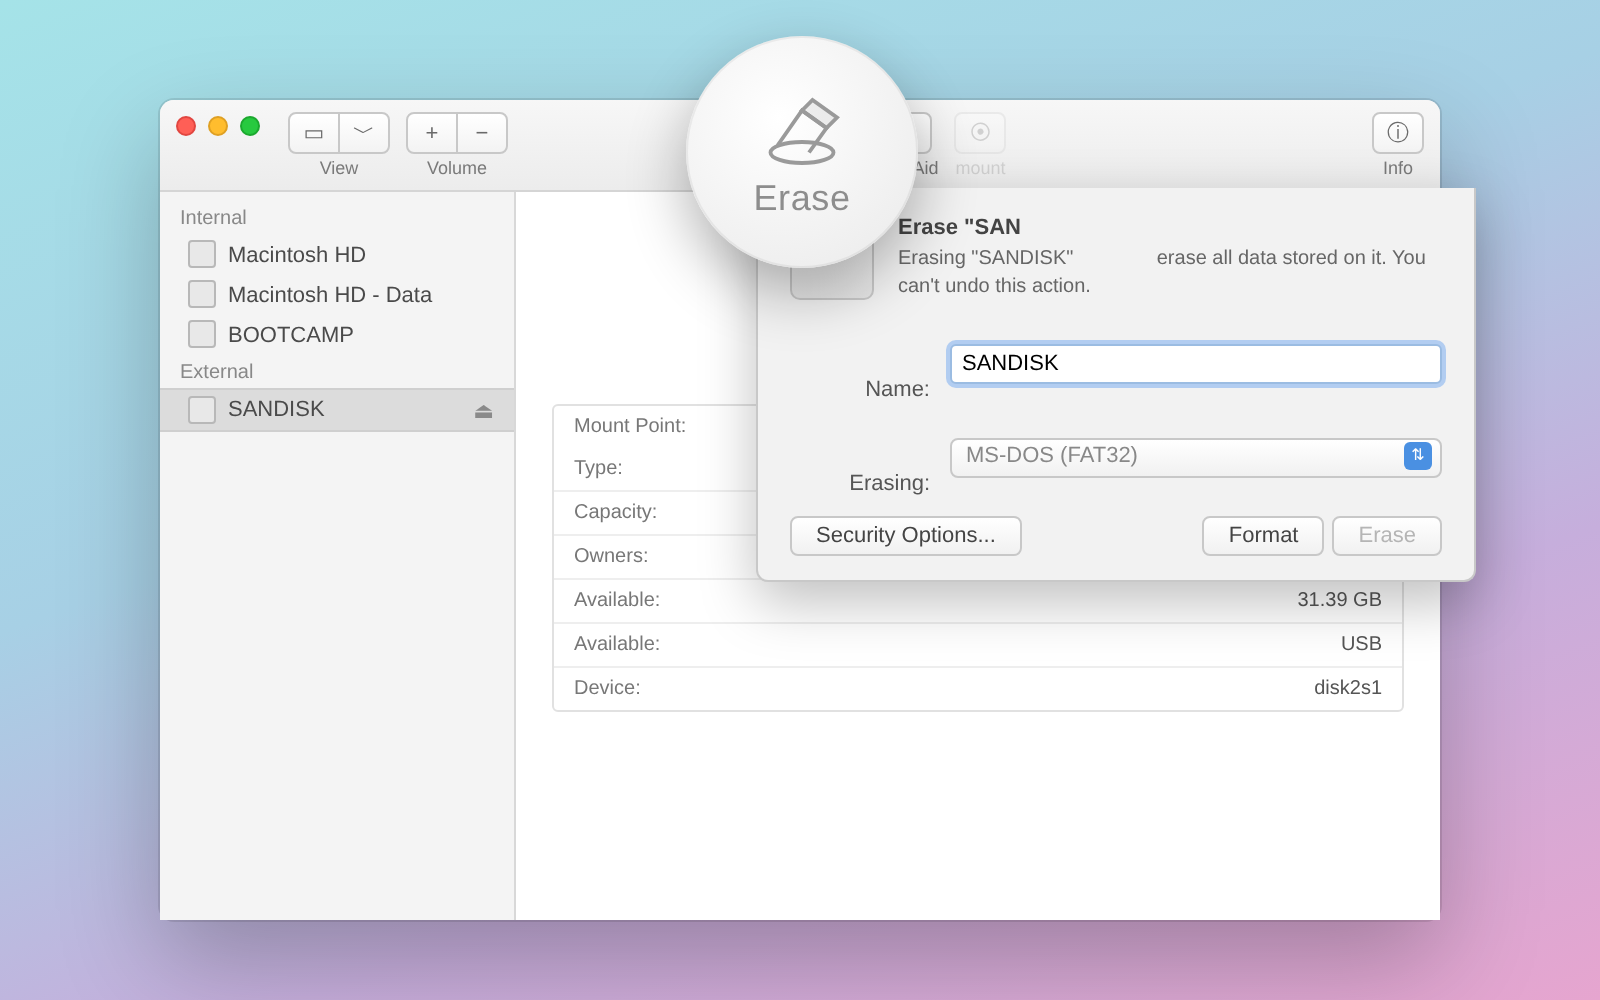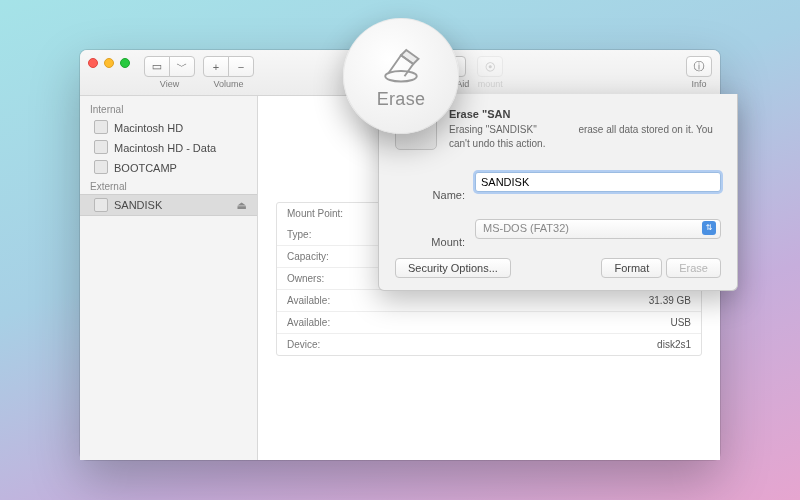--- a/index.html
+++ b/index.html
@@ -226,21 +226,21 @@
               <span>Erasing "SANDISK"</span>&nbsp;&nbsp;&nbsp;&nbsp;&nbsp;&nbsp;&nbsp;&nbsp;&nbsp;&nbsp;&nbsp;&nbsp;&nbsp;&nbsp;&nbsp;<span>erase all data stored on it. You can't undo this action.</span>
             </div>
           </div>
         </div>
         <div class="form">
           <div class="frow">
             <label>Name:</label>
             <input type="text" value="SANDISK" style="">
           </div>
           <div class="frow">
-            <label>Mount:</label>
+            <label>Erasing:</label>
             <div class="sel">
               <span>MS-DOS (FAT32)</span>
               <span class="chev">⇅</span>
             </div>
           </div>
         </div>
         <div class="sheet-actions">
           <button class="mac-btn">Security Options...</button>
           <span class="spacer"></span>
           <button class="mac-btn">Format</button>

